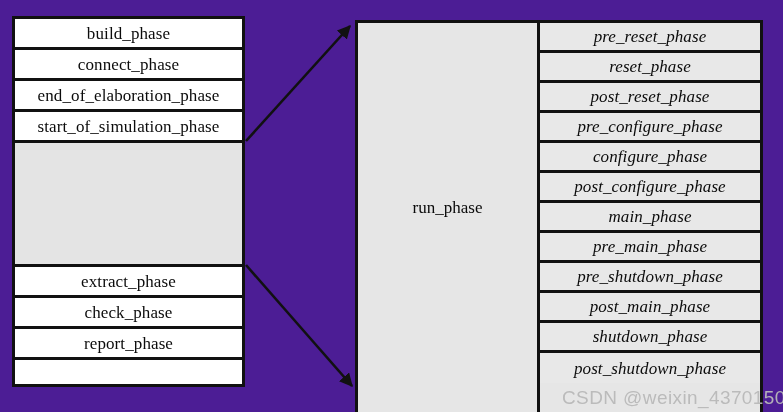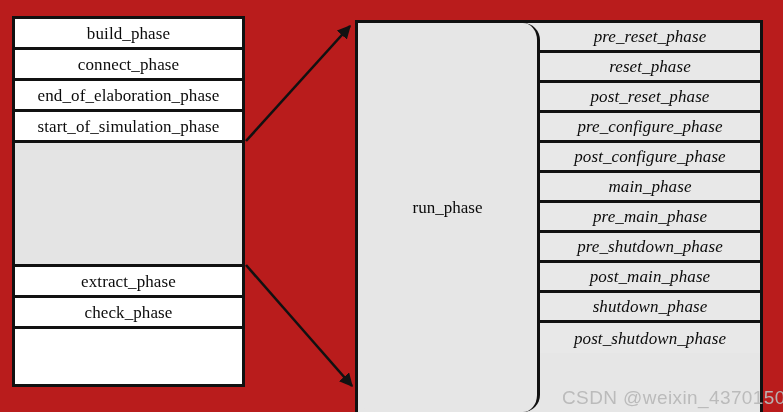--- a/index.html
+++ b/index.html
@@ -4,21 +4,21 @@
 <style>
   html, body {
     margin: 0;
     padding: 0;
     background: #ffffff;
   }
   #stage {
     position: relative;
     width: 783px;
     height: 412px;
-    background: #b91c1c;
+    background: #4c1d95;
     overflow: hidden;
     font-family: "Liberation Serif", "DejaVu Serif", serif;
   }
 
   
   .panel {
     position: absolute;
     box-sizing: border-box;
     border: 3px solid #111111;
     background: #ffffff;
@@ -74,21 +74,20 @@
     border-right: 3px solid #111111;
     background: #e6e6e6;
     display: flex;
     align-items: center;
     justify-content: center;
     font-size: 17px;
     color: #0b0b0b;
     white-space: nowrap;
     
     padding-bottom: 20px;
-    border-radius: 17px;
   }
   #subphase-column {
     flex: 1 1 auto;
     display: flex;
     flex-direction: column;
     background: #e6e6e6;
     font-style: italic;
   }
   .sub-cell {
     height: 30px;
@@ -143,40 +142,46 @@
     </div>
 
     <div id="left-spacer"></div>
 
     <div class="cell left-cell">
       <span>extract_phase</span>
     </div>
     <div class="cell left-cell">
       <span>check_phase</span>
     </div>
+    <div class="cell left-cell">
+      <span>report_phase</span>
+    </div>
   </div>
 
   <div class="panel" id="right-panel">
 
     <div id="run-phase-cell">
       <span>run_phase</span>
     </div>
 
     <div id="subphase-column">
       <div class="cell sub-cell">
         <span>pre_reset_phase</span>
       </div>
       <div class="cell sub-cell">
         <span>reset_phase</span>
       </div>
       <div class="cell sub-cell">
         <span>post_reset_phase</span>
       </div>
       <div class="cell sub-cell">
         <span>pre_configure_phase</span>
+      </div>
+      <div class="cell sub-cell">
+        <span>configure_phase</span>
       </div>
       <div class="cell sub-cell">
         <span>post_configure_phase</span>
       </div>
       <div class="cell sub-cell">
         <span>main_phase</span>
       </div>
       <div class="cell sub-cell">
         <span>pre_main_phase</span>
       </div>

